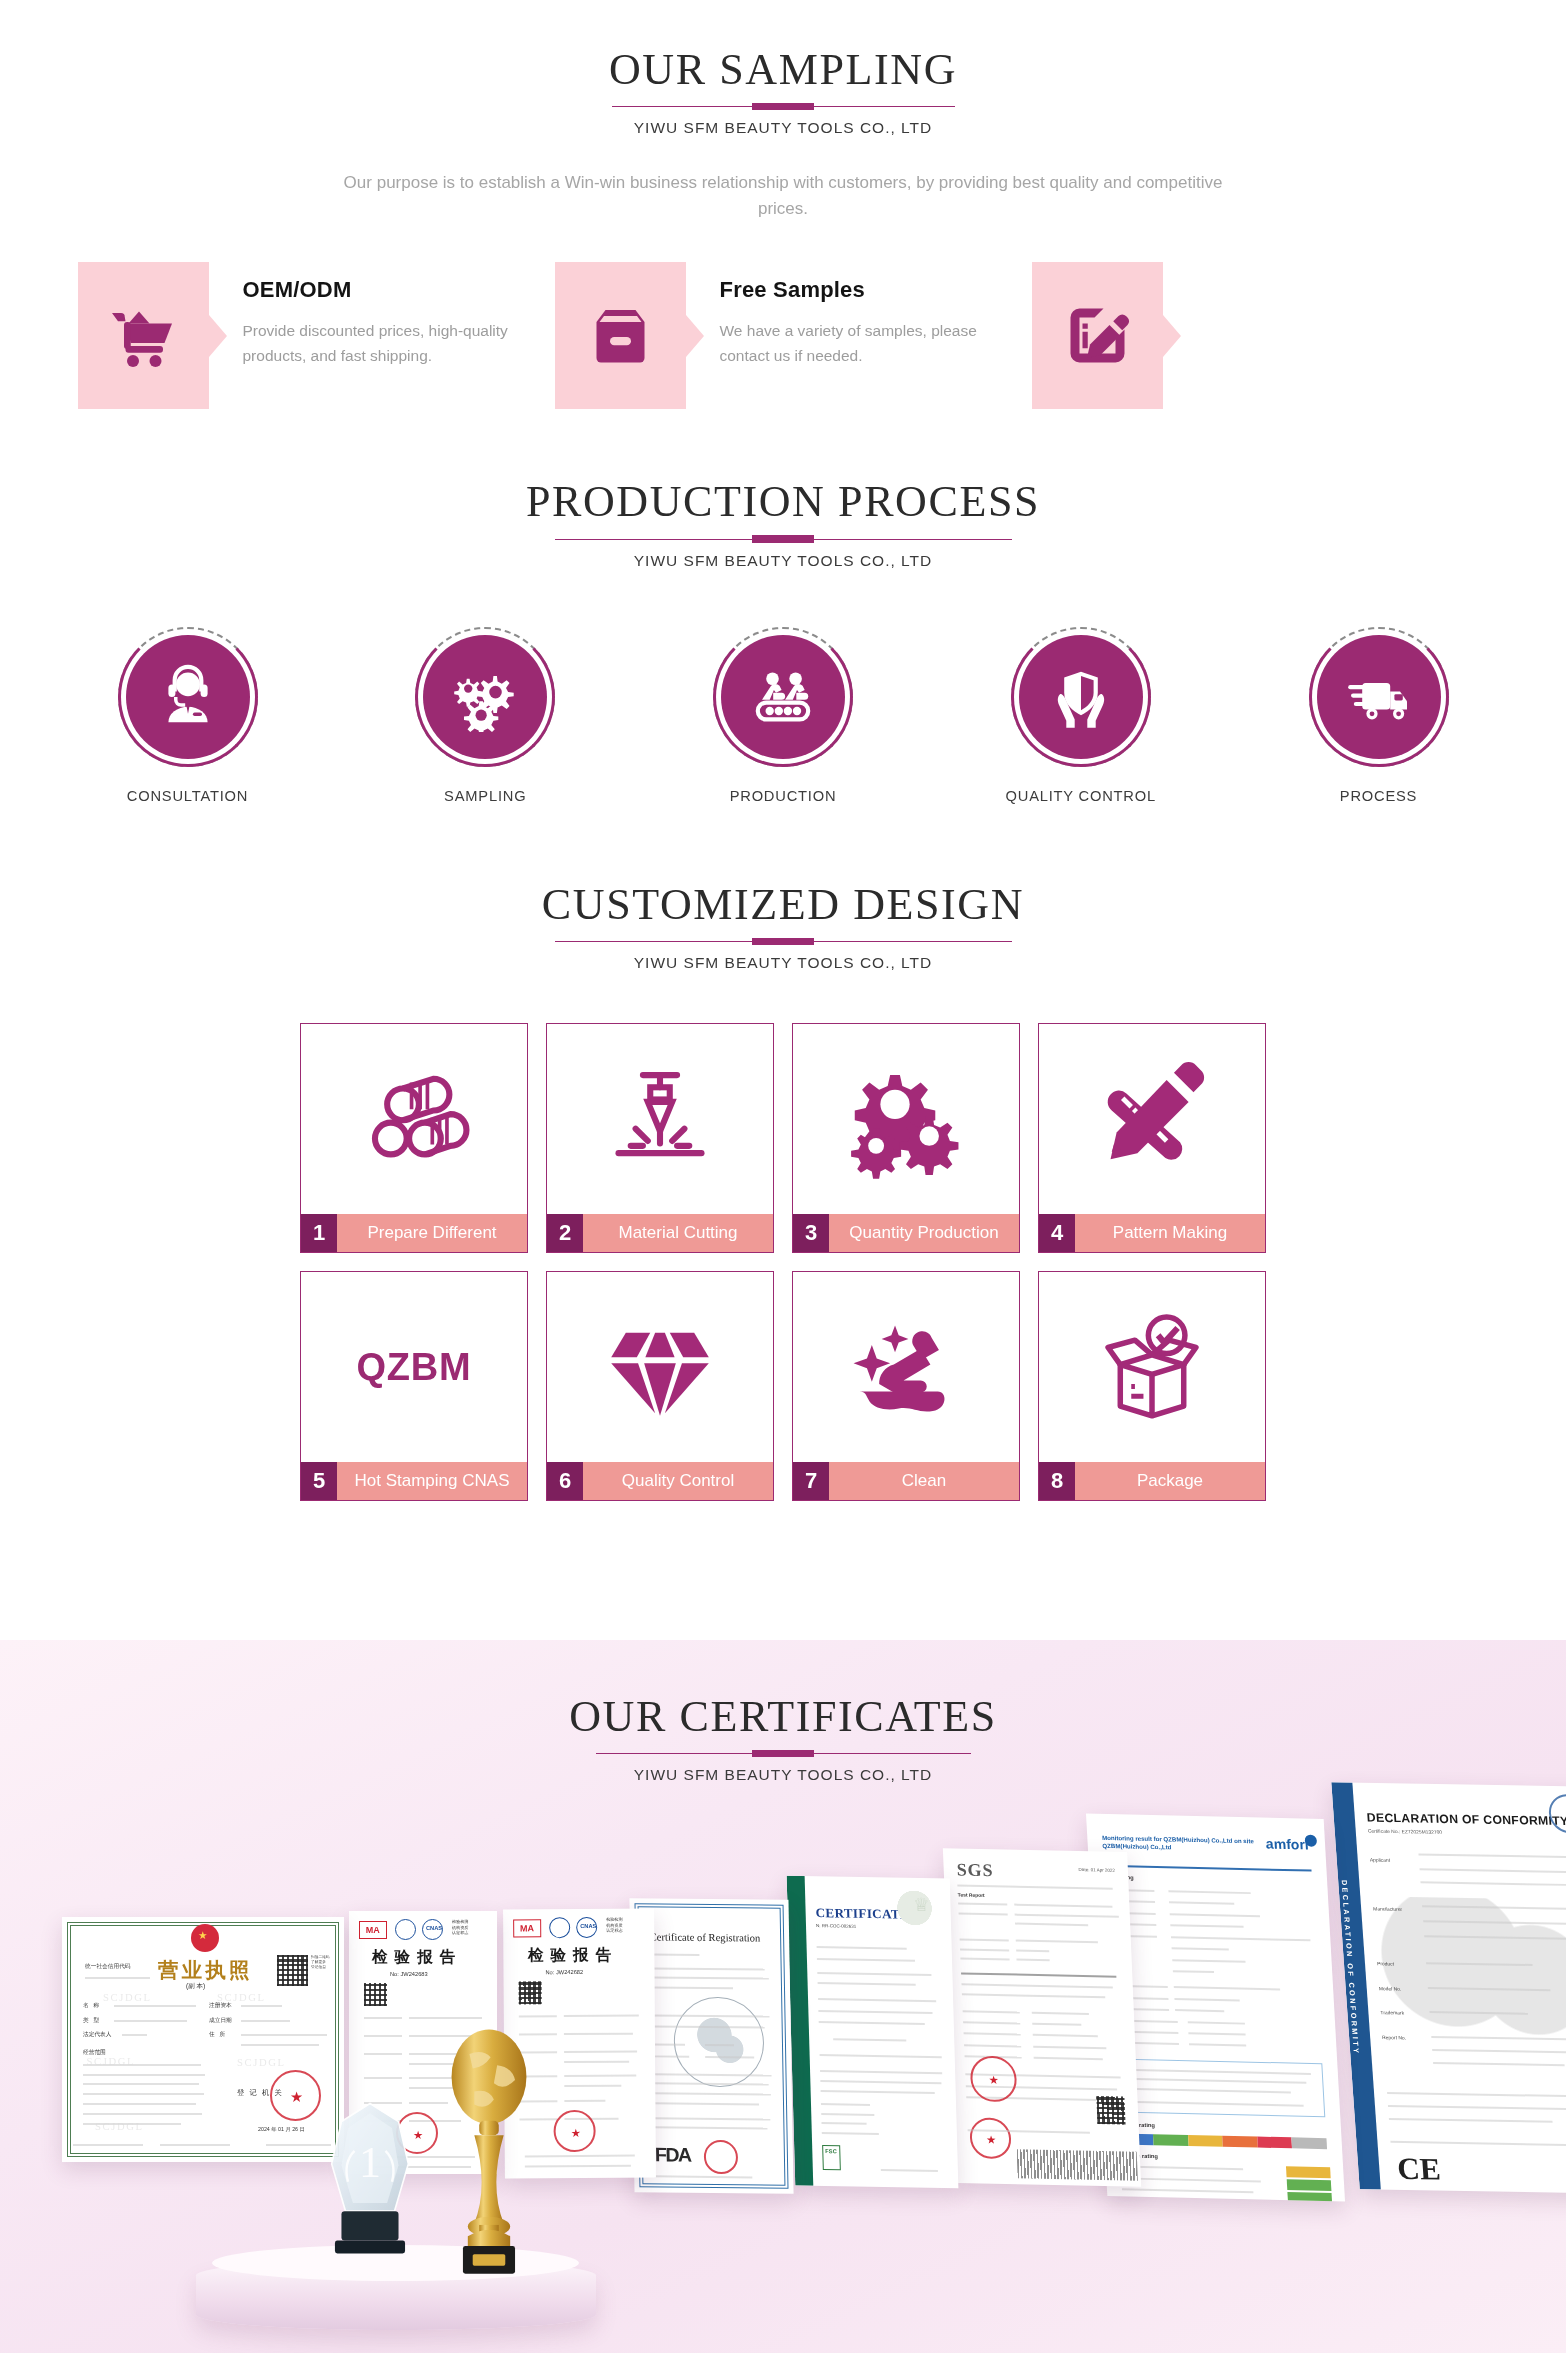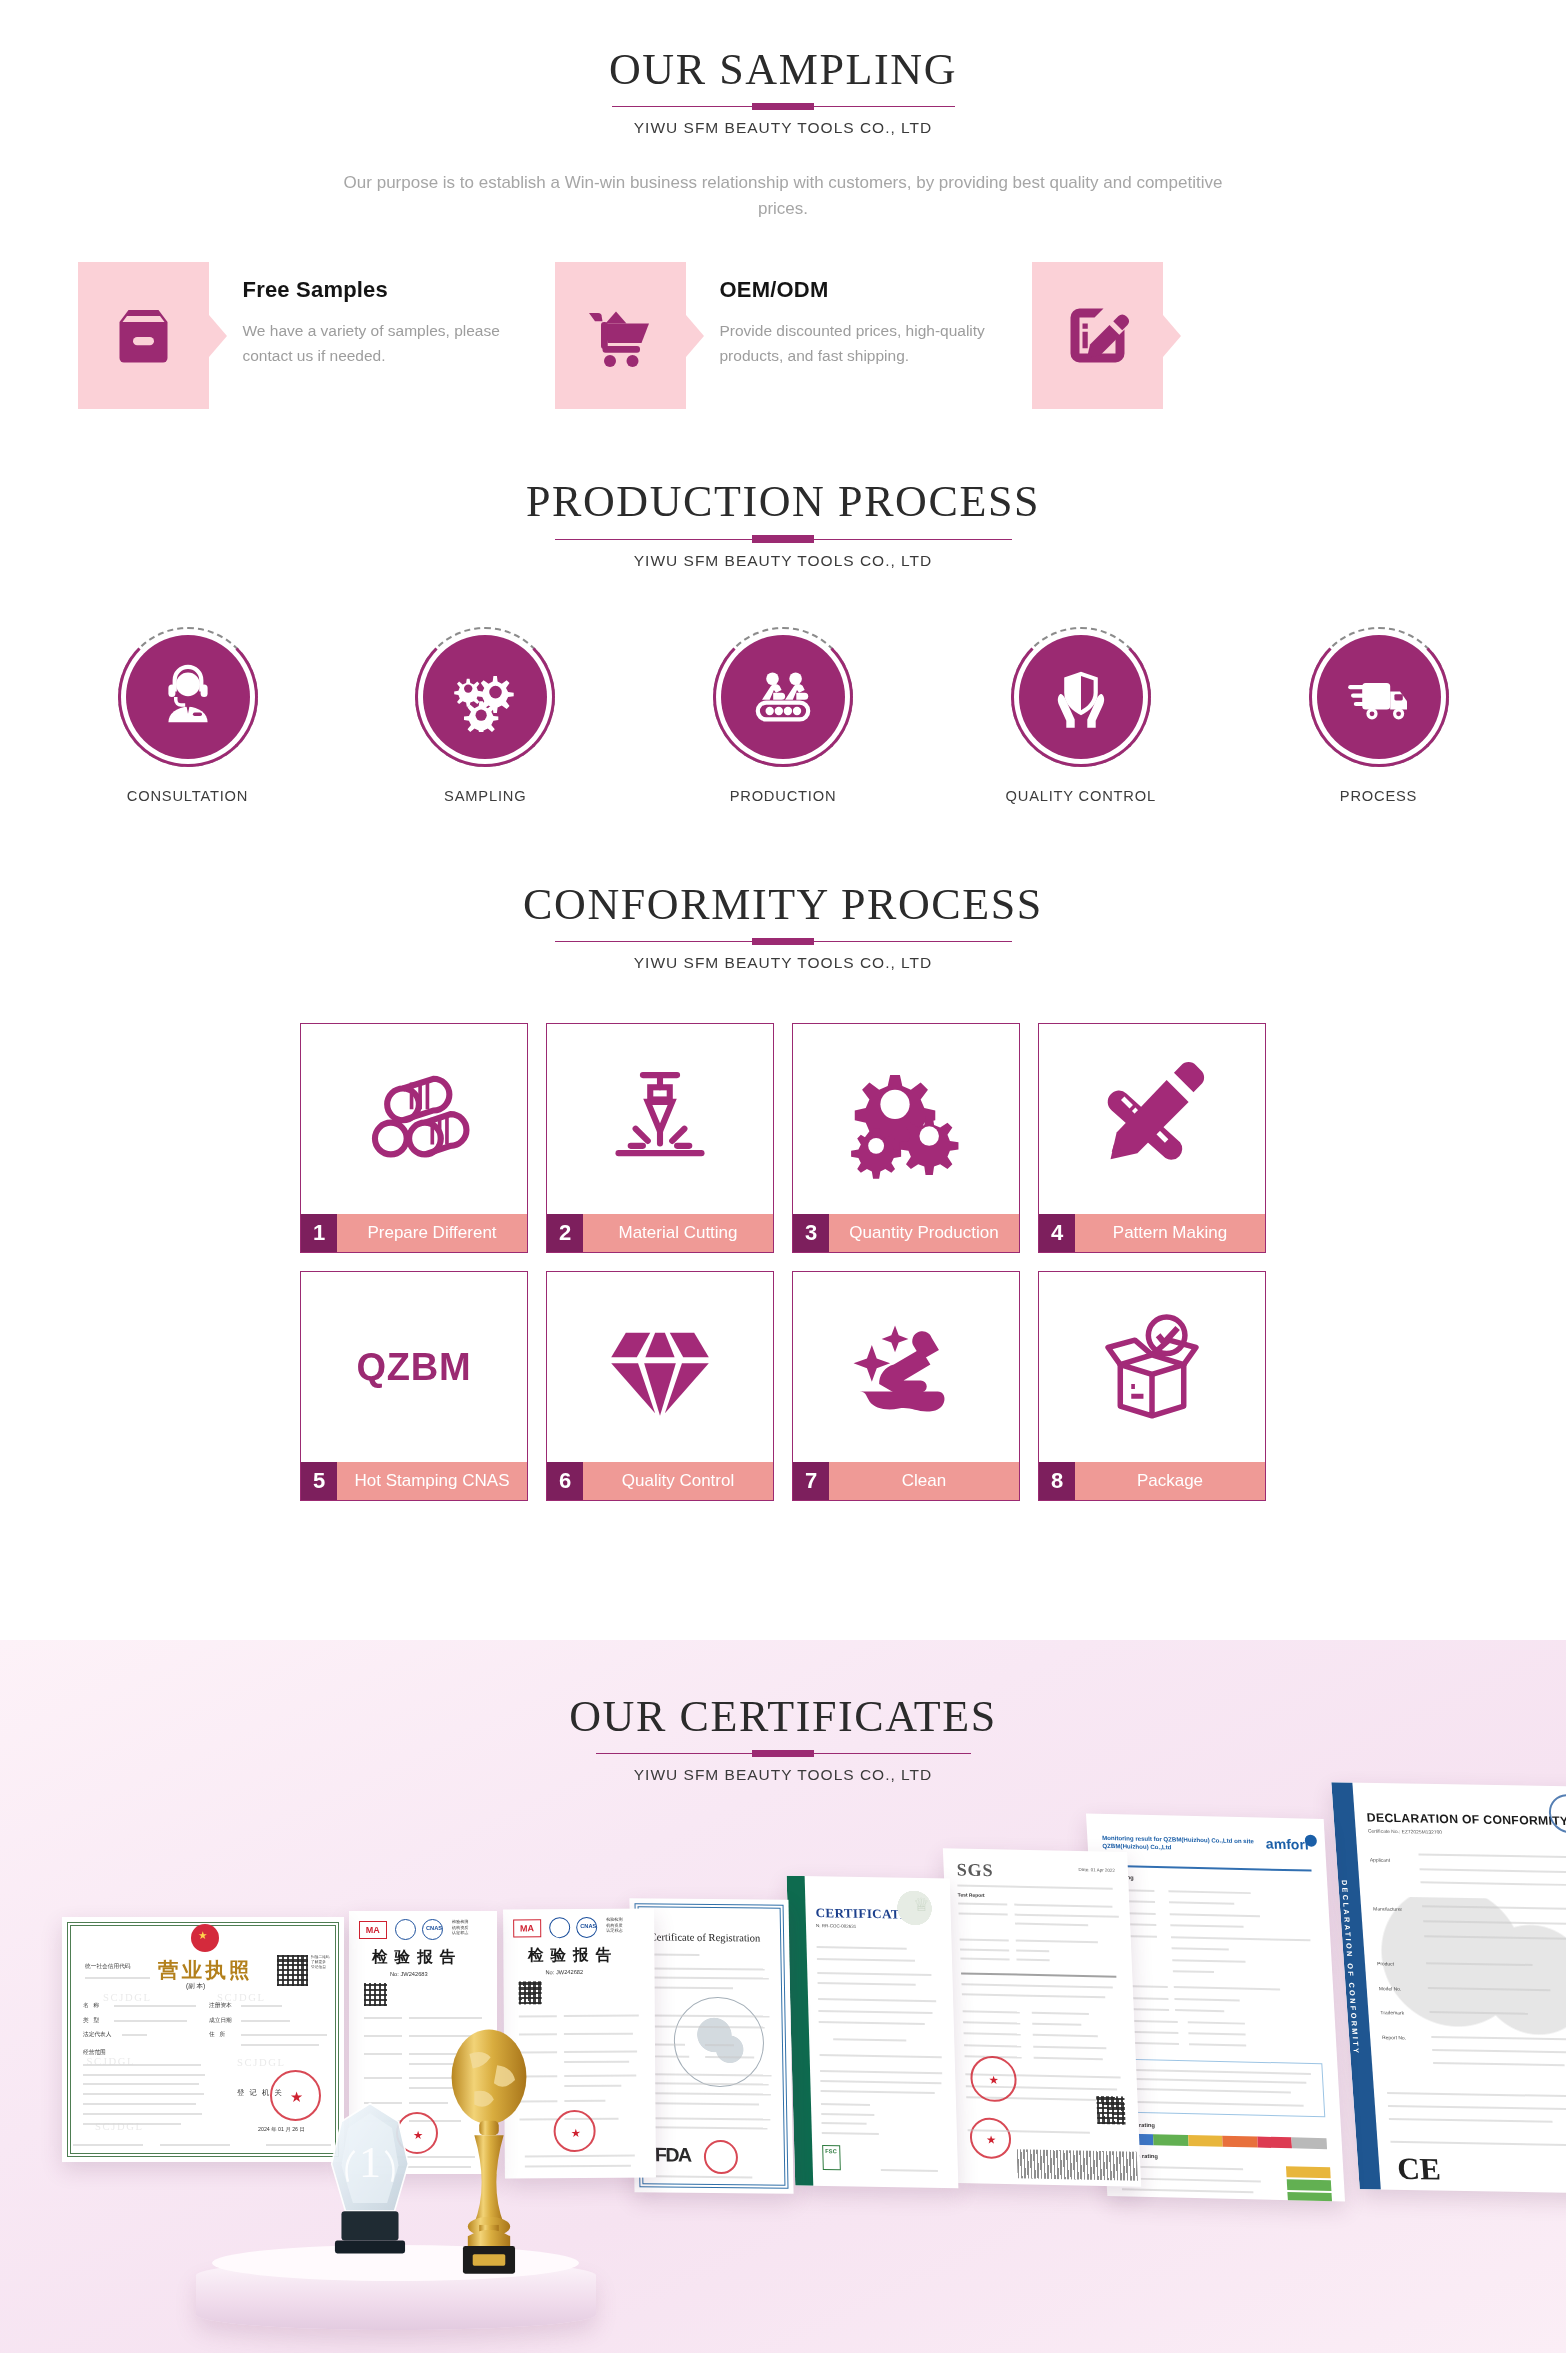--- a/index.html
+++ b/index.html
@@ -245,46 +245,46 @@
     <div class="sec-sub">YIWU SFM BEAUTY TOOLS CO., LTD</div>
   </div>
 
   <p class="service-intro">Our purpose is to establish a Win-win business relationship with customers, by providing best quality and competitive prices.</p>
 
   <div class="service-cards">
 
     <div class="svc-card">
       <div class="svc-iconbox">
         <svg viewBox="0 0 100 100" fill="#9b2a72" aria-hidden="true">
-          <path d="M18 32 L30 16 H70 L82 32 V80 a6 6 0 0 1 -6 6 H24 a6 6 0 0 1 -6 -6 Z"></path>
-          <path d="M28 24 H72 L78 32 H22 Z" fill="#fbd1d7"></path>
-          <rect x="36" y="52" width="28" height="11" rx="5.5" fill="#fbd1d7"></rect>
-        </svg>
-      </div>
-      <div class="svc-text">
-        <div class="svc-title">Free Samples</div>
-        <div class="svc-desc">We have a variety of samples, please contact us if needed.</div>
-      </div>
-    </div>
-
-    <div class="svc-card">
-      <div class="svc-iconbox">
-        <svg viewBox="0 0 100 100" fill="#9b2a72" aria-hidden="true">
           <path d="M8 20 h12 a5 5 0 0 1 5 5 l1 6 H16 Z"></path>
           <path d="M27 34 H88 L78 60 H33 Z"></path>
           <path d="M44 18 L58 34 H30 Z"></path>
           <rect x="26" y="64" width="50" height="9" rx="4"></rect>
           <circle cx="36" cy="84" r="8"></circle>
           <circle cx="66" cy="84" r="8"></circle>
           <rect x="24" y="32" width="9" height="36" rx="4"></rect>
         </svg>
       </div>
       <div class="svc-text">
         <div class="svc-title">OEM/ODM</div>
         <div class="svc-desc">Provide discounted prices, high-quality products, and fast shipping.</div>
+      </div>
+    </div>
+
+    <div class="svc-card">
+      <div class="svc-iconbox">
+        <svg viewBox="0 0 100 100" fill="#9b2a72" aria-hidden="true">
+          <path d="M18 32 L30 16 H70 L82 32 V80 a6 6 0 0 1 -6 6 H24 a6 6 0 0 1 -6 -6 Z"></path>
+          <path d="M28 24 H72 L78 32 H22 Z" fill="#fbd1d7"></path>
+          <rect x="36" y="52" width="28" height="11" rx="5.5" fill="#fbd1d7"></rect>
+        </svg>
+      </div>
+      <div class="svc-text">
+        <div class="svc-title">Free Samples</div>
+        <div class="svc-desc">We have a variety of samples, please contact us if needed.</div>
       </div>
     </div>
 
     <div class="svc-card">
       <div class="svc-iconbox">
         <svg viewBox="0 0 100 100" aria-hidden="true">
           <path d="M14 26 a12 12 0 0 1 12 -12 H58 L46 26 H26 V74 H74 V54 L86 42 V74 a12 12 0 0 1 -12 12 H26 a12 12 0 0 1 -12 -12 Z" fill="#9b2a72"></path>
           <rect x="30" y="34" width="7" height="7" fill="#9b2a72"></rect>
           <rect x="30" y="45" width="7" height="22" fill="#9b2a72"></rect>
           <path d="M40 62 L66 36 L80 50 L54 76 L36 80 Z" fill="#9b2a72"></path>
@@ -407,21 +407,21 @@
         </div>
       </div>
       <div class="proc-label">PROCESS</div>
     </div>
 
   </div>
 </section>
 
 <section id="customized-process">
   <div class="sec-head">
-    <div class="sec-title">CONFORMITY PROCESS</div>
+    <div class="sec-title">CUSTOMIZED DESIGN</div>
     <div class="rule-wrap">
       <div class="rule-line"></div>
       <div class="rule-block"></div>
     </div>
     <div class="sec-sub">YIWU SFM BEAUTY TOOLS CO., LTD</div>
   </div>
 
   <div class="tile-grid">
 
     <div class="tile">

